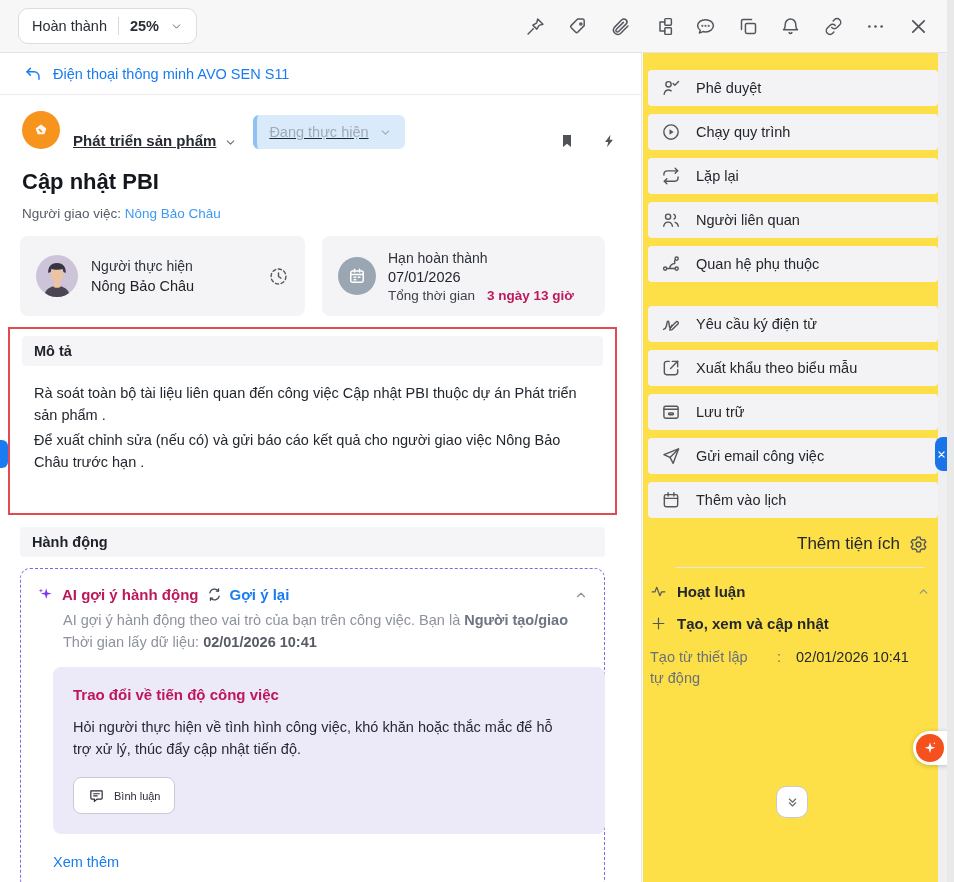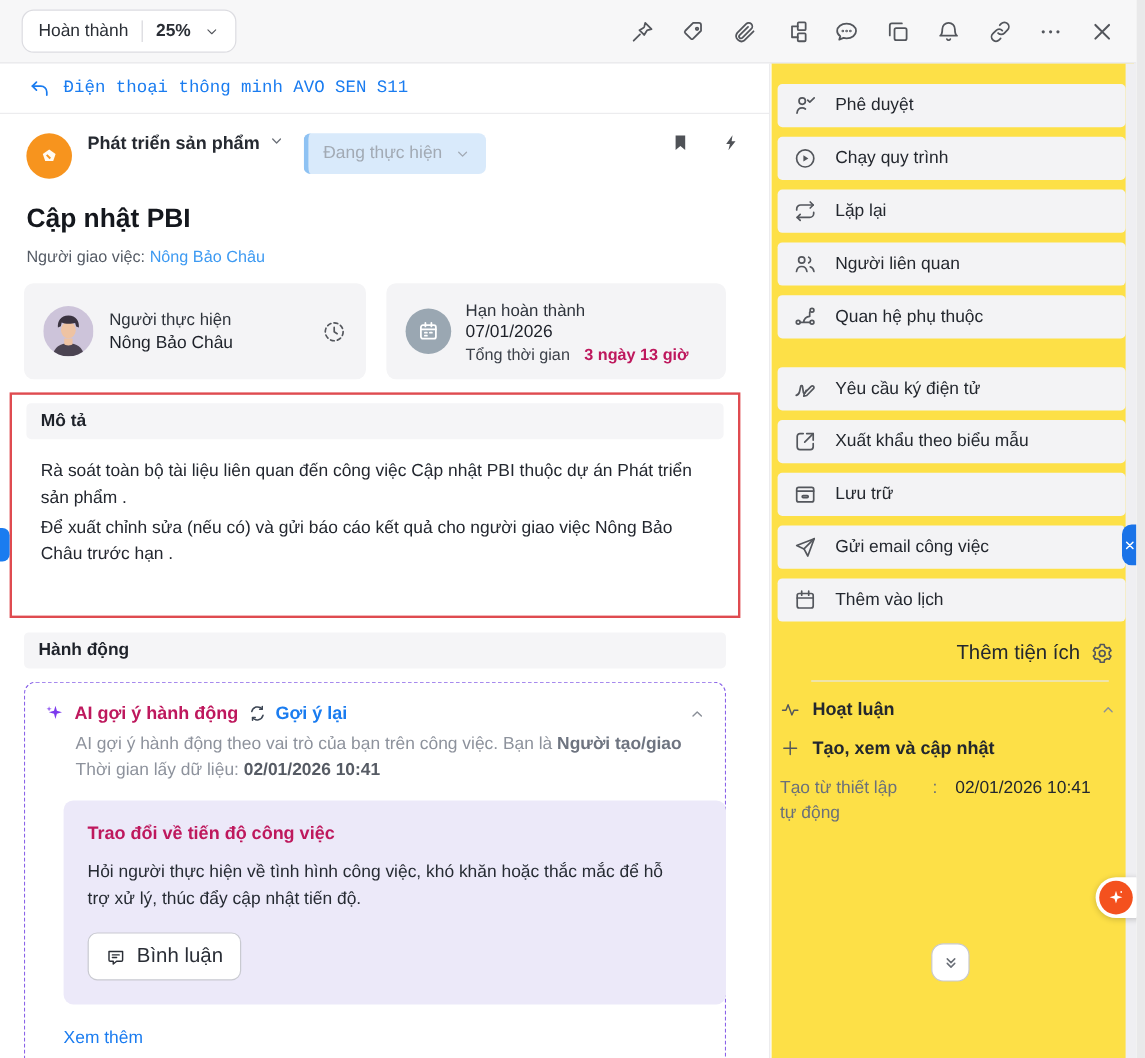--- a/index.html
+++ b/index.html
@@ -29,23 +29,23 @@
   .tb-btn { width:22px; height:22px; display:flex; align-items:center; justify-content:center; cursor:pointer; }
 
   
   .main {
     position:absolute; top:53px; left:0; width:642px; bottom:0;
     background:#fff; border-right:1px solid #e8e8ea;
   }
   .breadcrumb {
     height:42px; display:flex; align-items:center; gap:11px;
     padding:0 24px; border-bottom:1px solid #ececee;
-    color:#1a7cf0; font-size:14.5px; font-weight:500;font-family:Liberation Mono, monospace;
-  }
-  .proj-row { display:flex; align-items:flex-start; padding:16px 24px 0 22px; }
+    color:#1a7cf0; font-size:14.5px; font-weight:500;
+  }
+  .proj-row { display:flex; align-items:flex-end; padding:16px 24px 0 22px;text-decoration:underline; }
   .proj-icon {
     width:38px; height:38px; border-radius:50%; background:#f7941e;
     display:flex; align-items:center; justify-content:center; flex:0 0 auto;
   }
   .proj-name { margin-left:13px; font-size:15px; font-weight:600; color:#262a31; }
   .proj-caret { margin-left:8px; }
   .status-pill {
     margin-left:16px; background:#d9eafb; border-left:4px solid #8ec2f3;
     border-radius:6px; padding:9px 13px 9px 12px; display:flex; align-items:center; gap:10px;
     color:#a2aab4; font-size:14.5px; cursor:pointer;
@@ -103,21 +103,21 @@
   .ai-sub .tstamp { color:#565b64; font-weight:700; }
   .ai-card {
     margin:14px 0 0 16px; width:552px; background:#ece9f9;
     border-radius:8px; padding:19px 20px 20px 20px;
   }
   .ai-card-title { color:#be185d; font-weight:700; font-size:15px; }
   .ai-card-body { margin-top:13px; font-size:14.5px; color:#262b33; line-height:22px; max-width:500px; }
   .comment-btn {
     margin-top:17px; display:inline-flex; align-items:center; gap:9px;
     background:#fff; border:1px solid #c9cad1; border-radius:8px;
-    padding:9px 14px; font-size:17px; color:#2a2e36; cursor:pointer;
+    padding:9px 14px; font-size:11px; color:#2a2e36; cursor:pointer;
   }
   .see-more { margin:20px 0 4px 16px; color:#1a7cf0; font-size:14.5px; font-weight:500; cursor:pointer; }
 
   
   .sidebar { position:absolute; top:53px; left:643px; width:302px; bottom:0; background:#fde047; padding:17px 7px 0 5px; }
   .side-item {
     height:36px; background:#f3f3f5; border-radius:4px;
     display:flex; align-items:center; gap:15px; padding:0 13px;
     margin-bottom:8px; font-size:14.5px; color:#23272e; cursor:pointer;
   }

